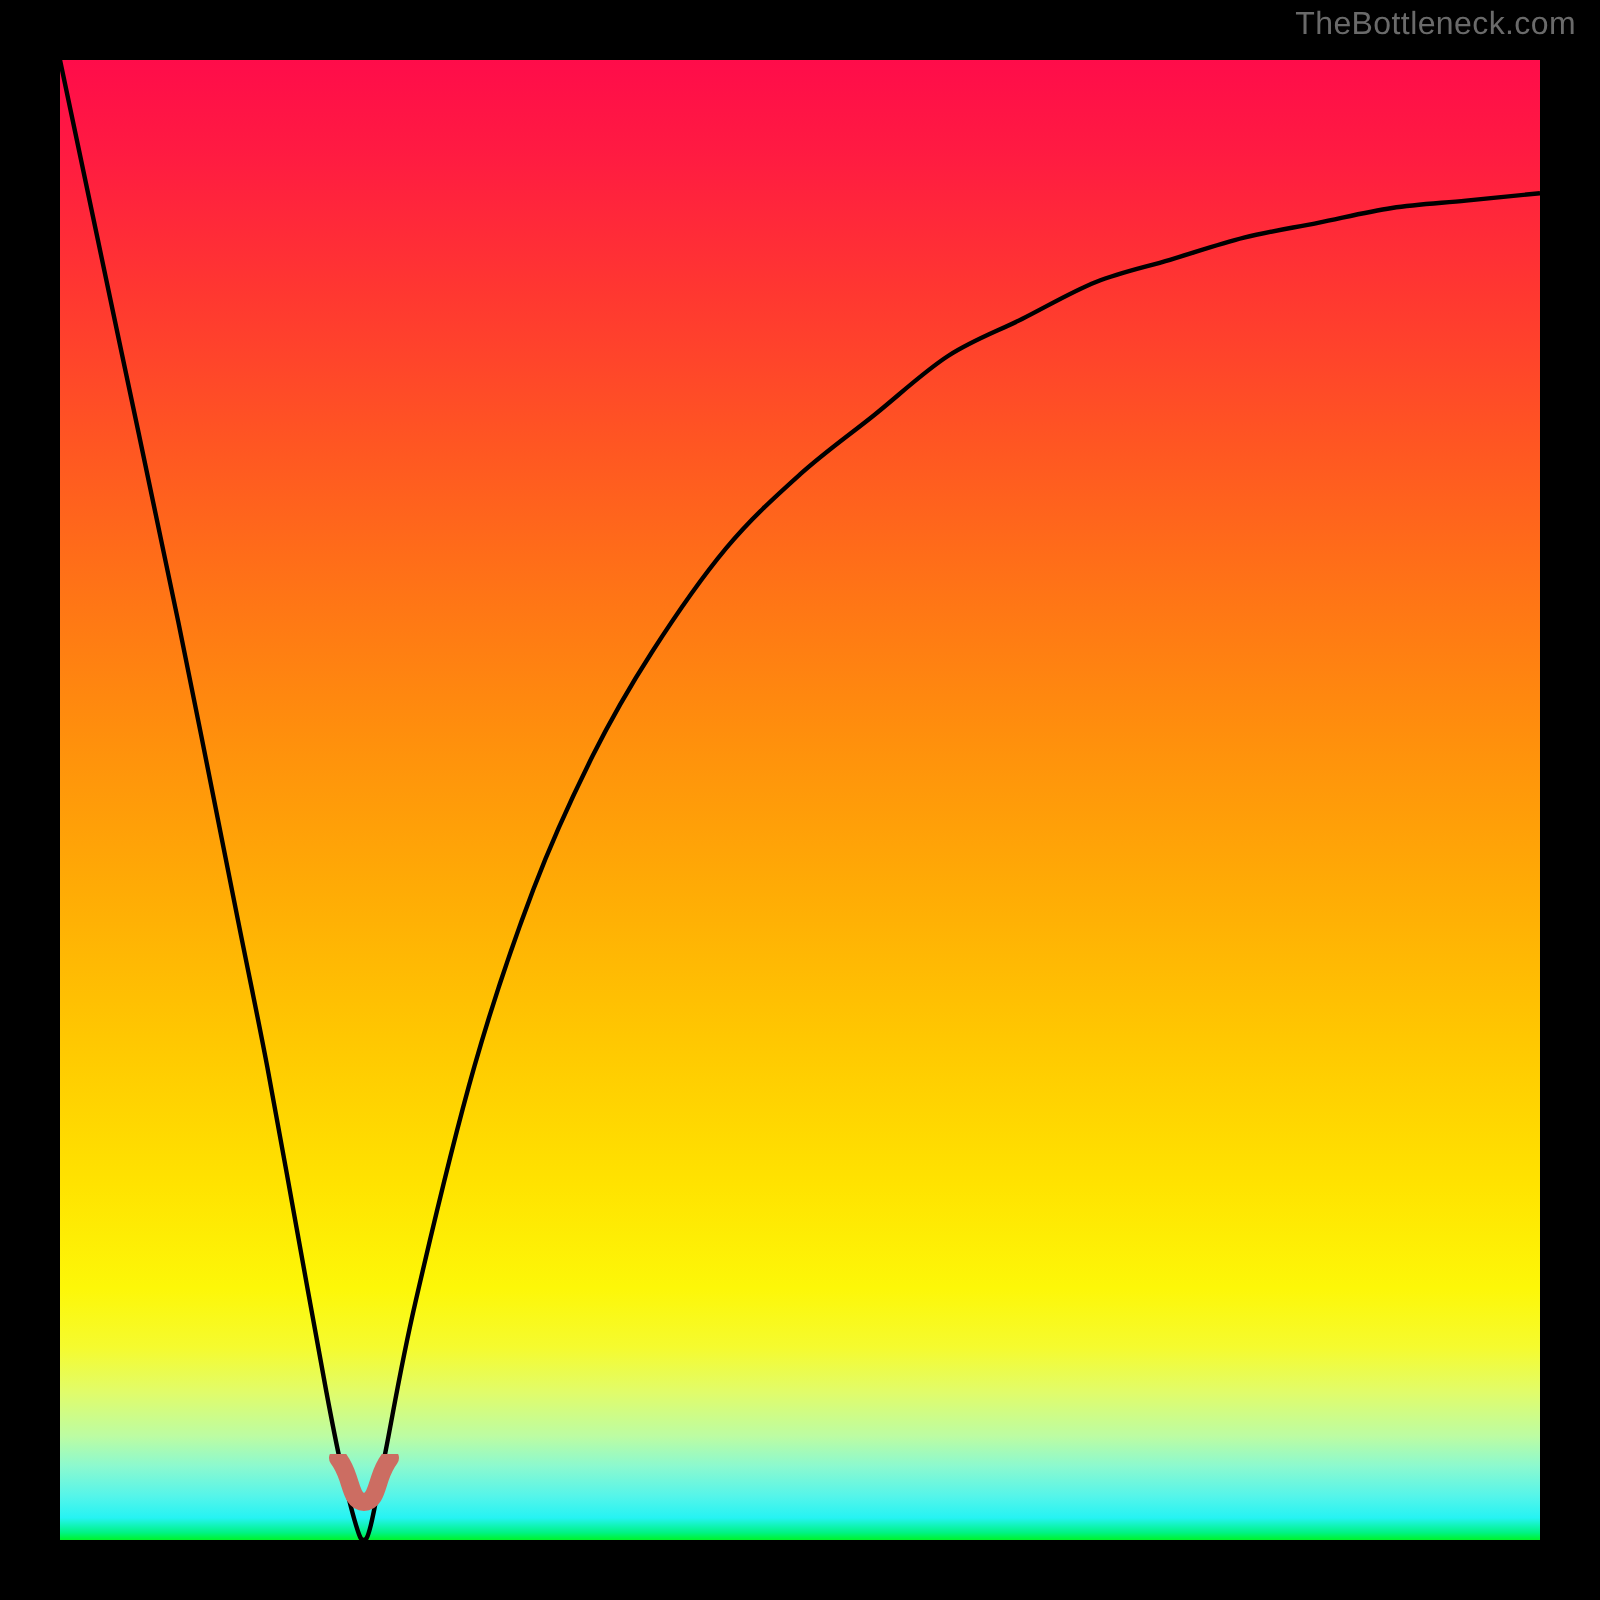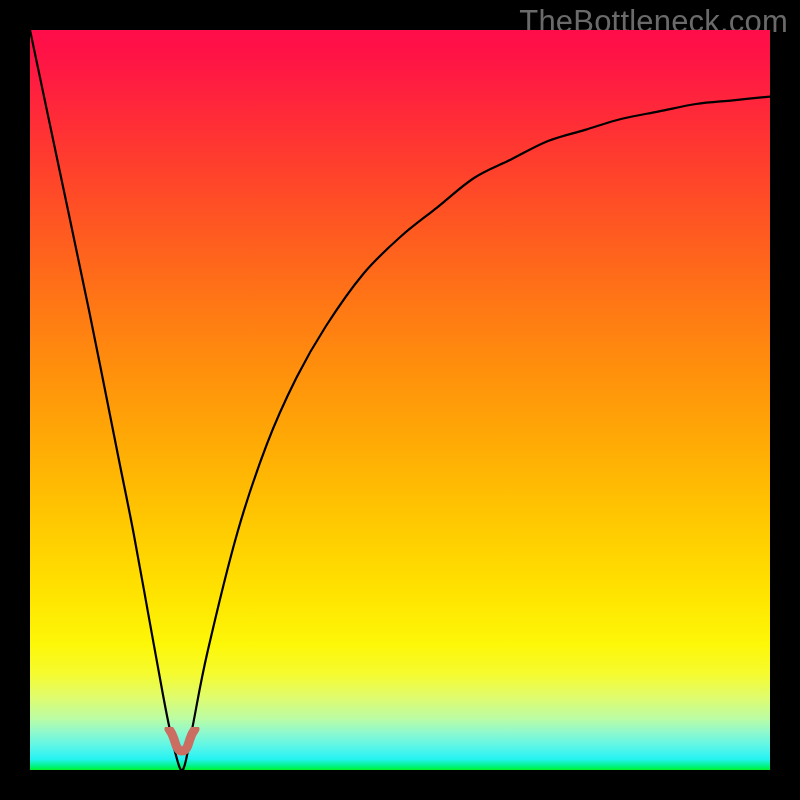--- a/index.html
+++ b/index.html
@@ -59,21 +59,21 @@
     height: 32px;
     left: 130px;
     bottom: 2px;
     pointer-events: none;
   }
   .watermark {
     position: absolute;
     top: 4px;
     right: 12px;
     color: #6a6a6a;
-    font-size: 31px;
+    font-size: 16px;
     letter-spacing: 0.2px;
     font-weight: 400;
   }
 </style>
 </head>
 <body>
 
 <div class="frame">
 
   <div class="watermark">TheBottleneck.com</div>

